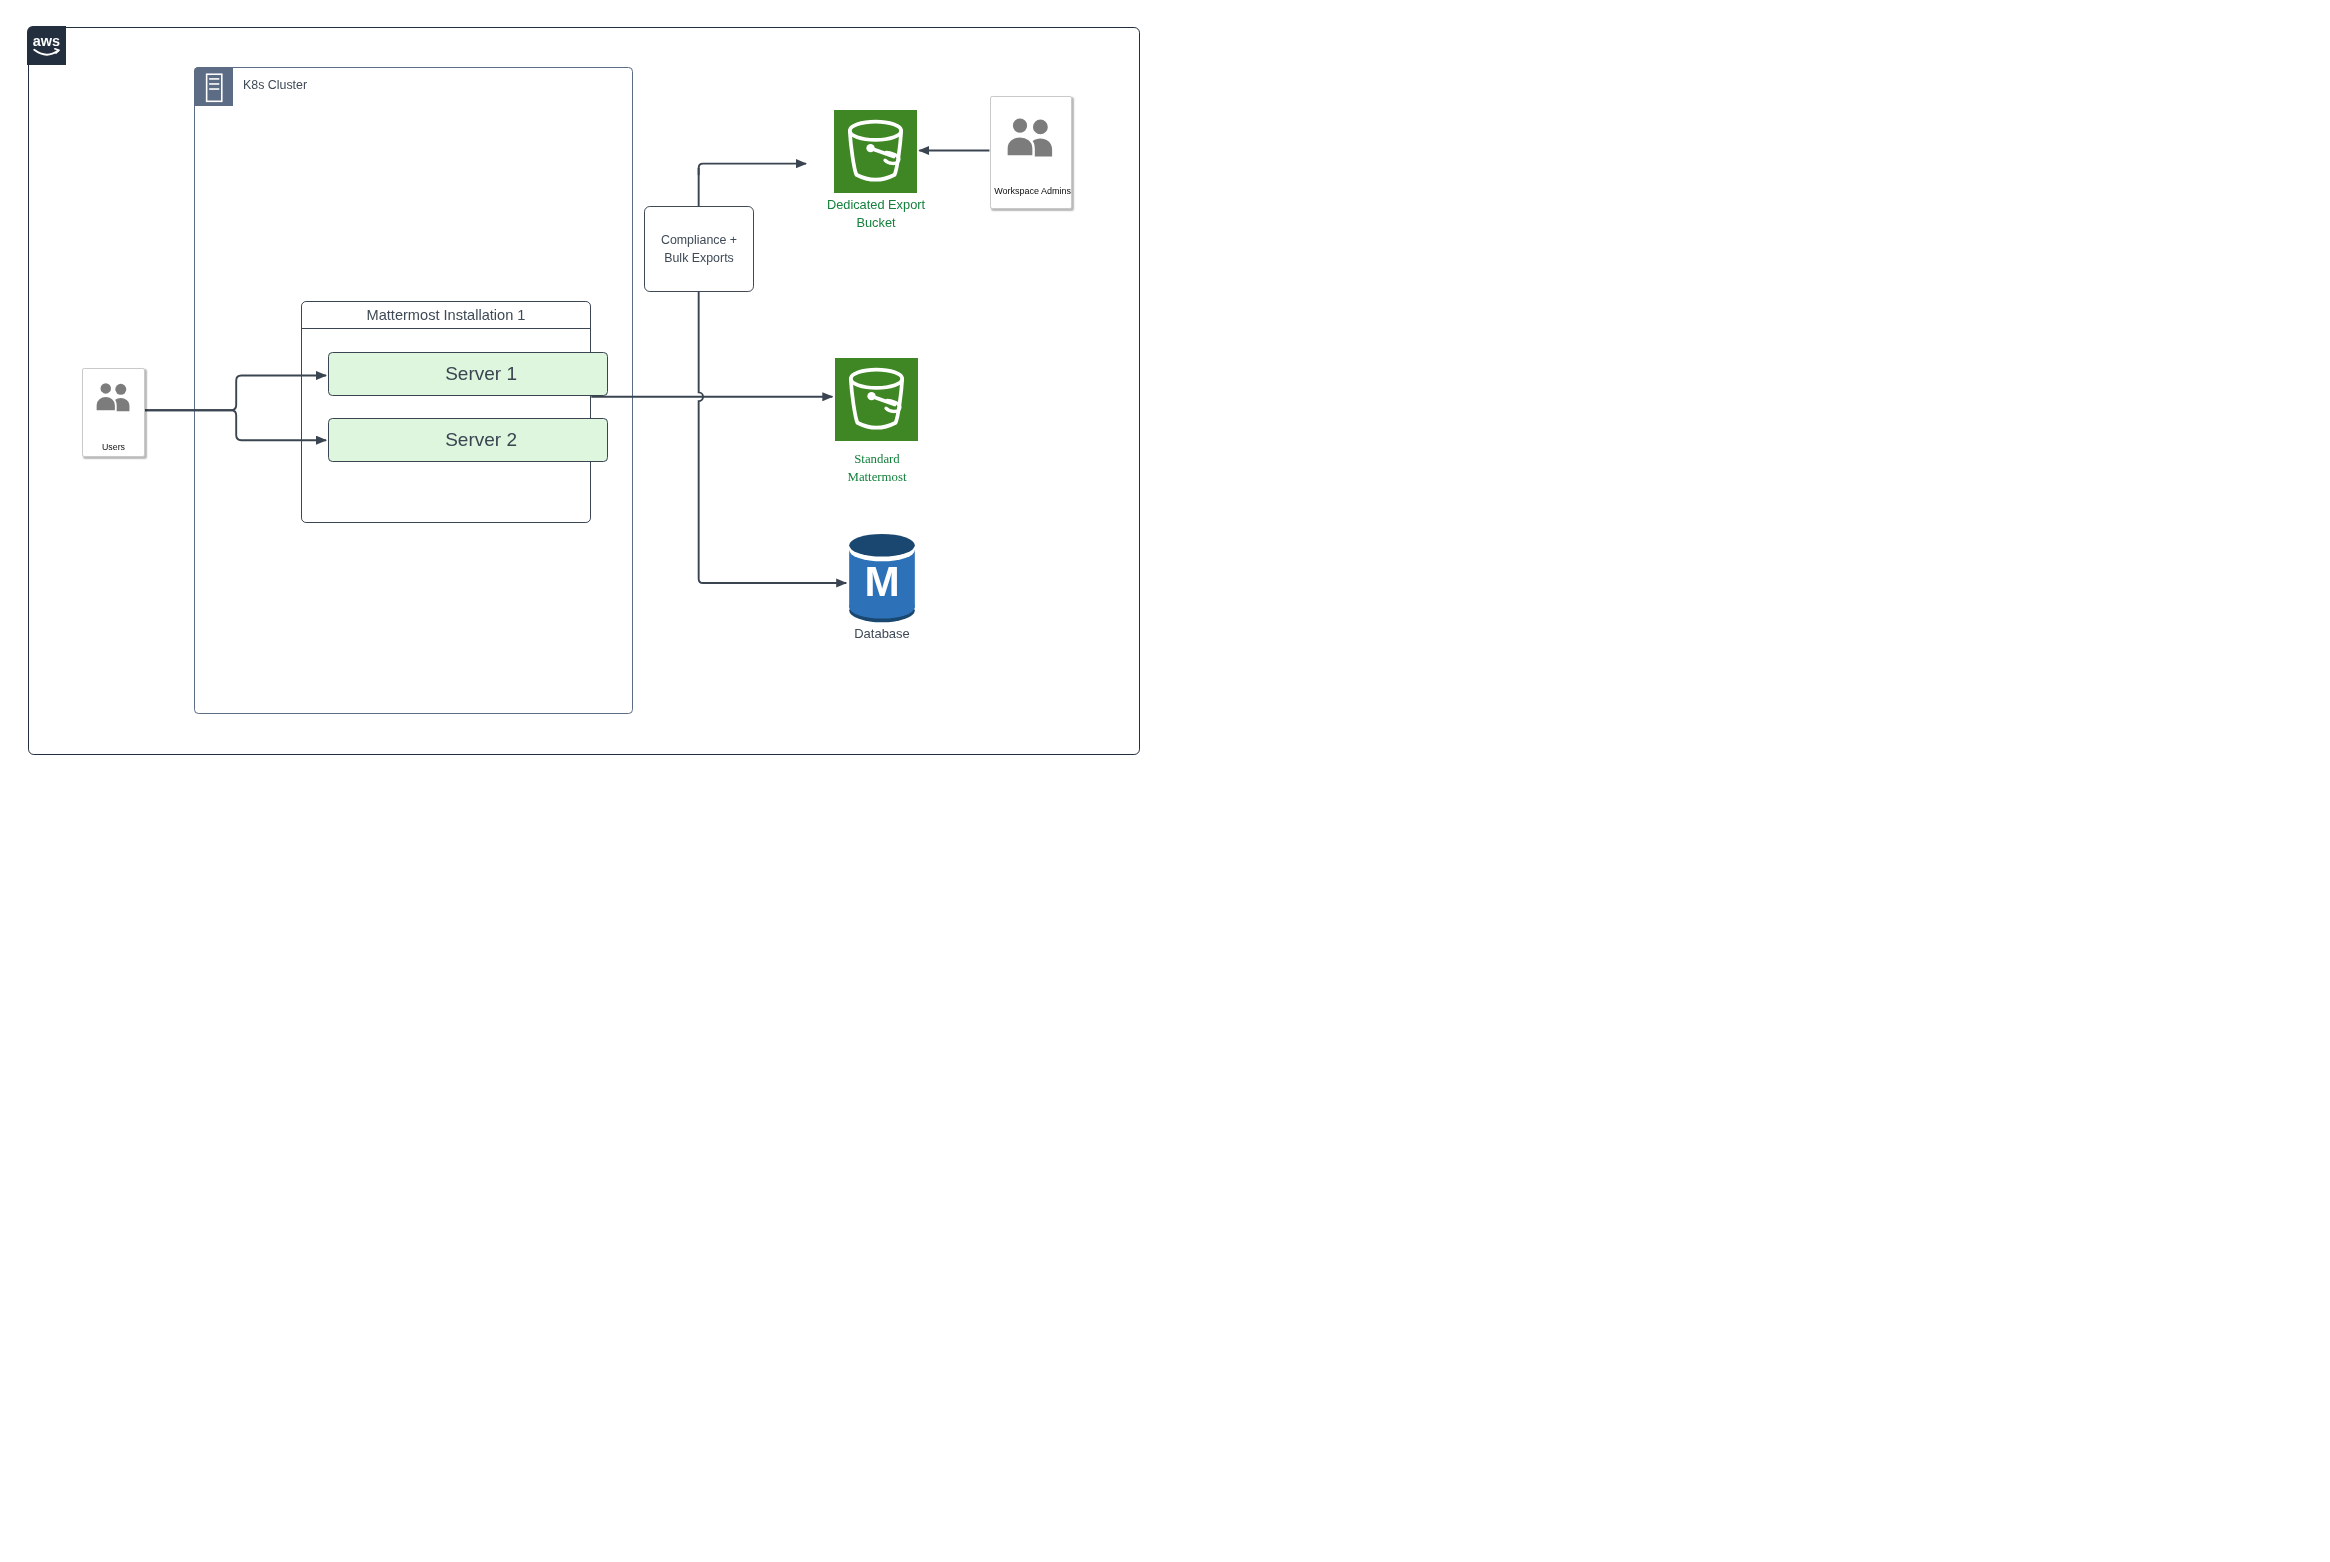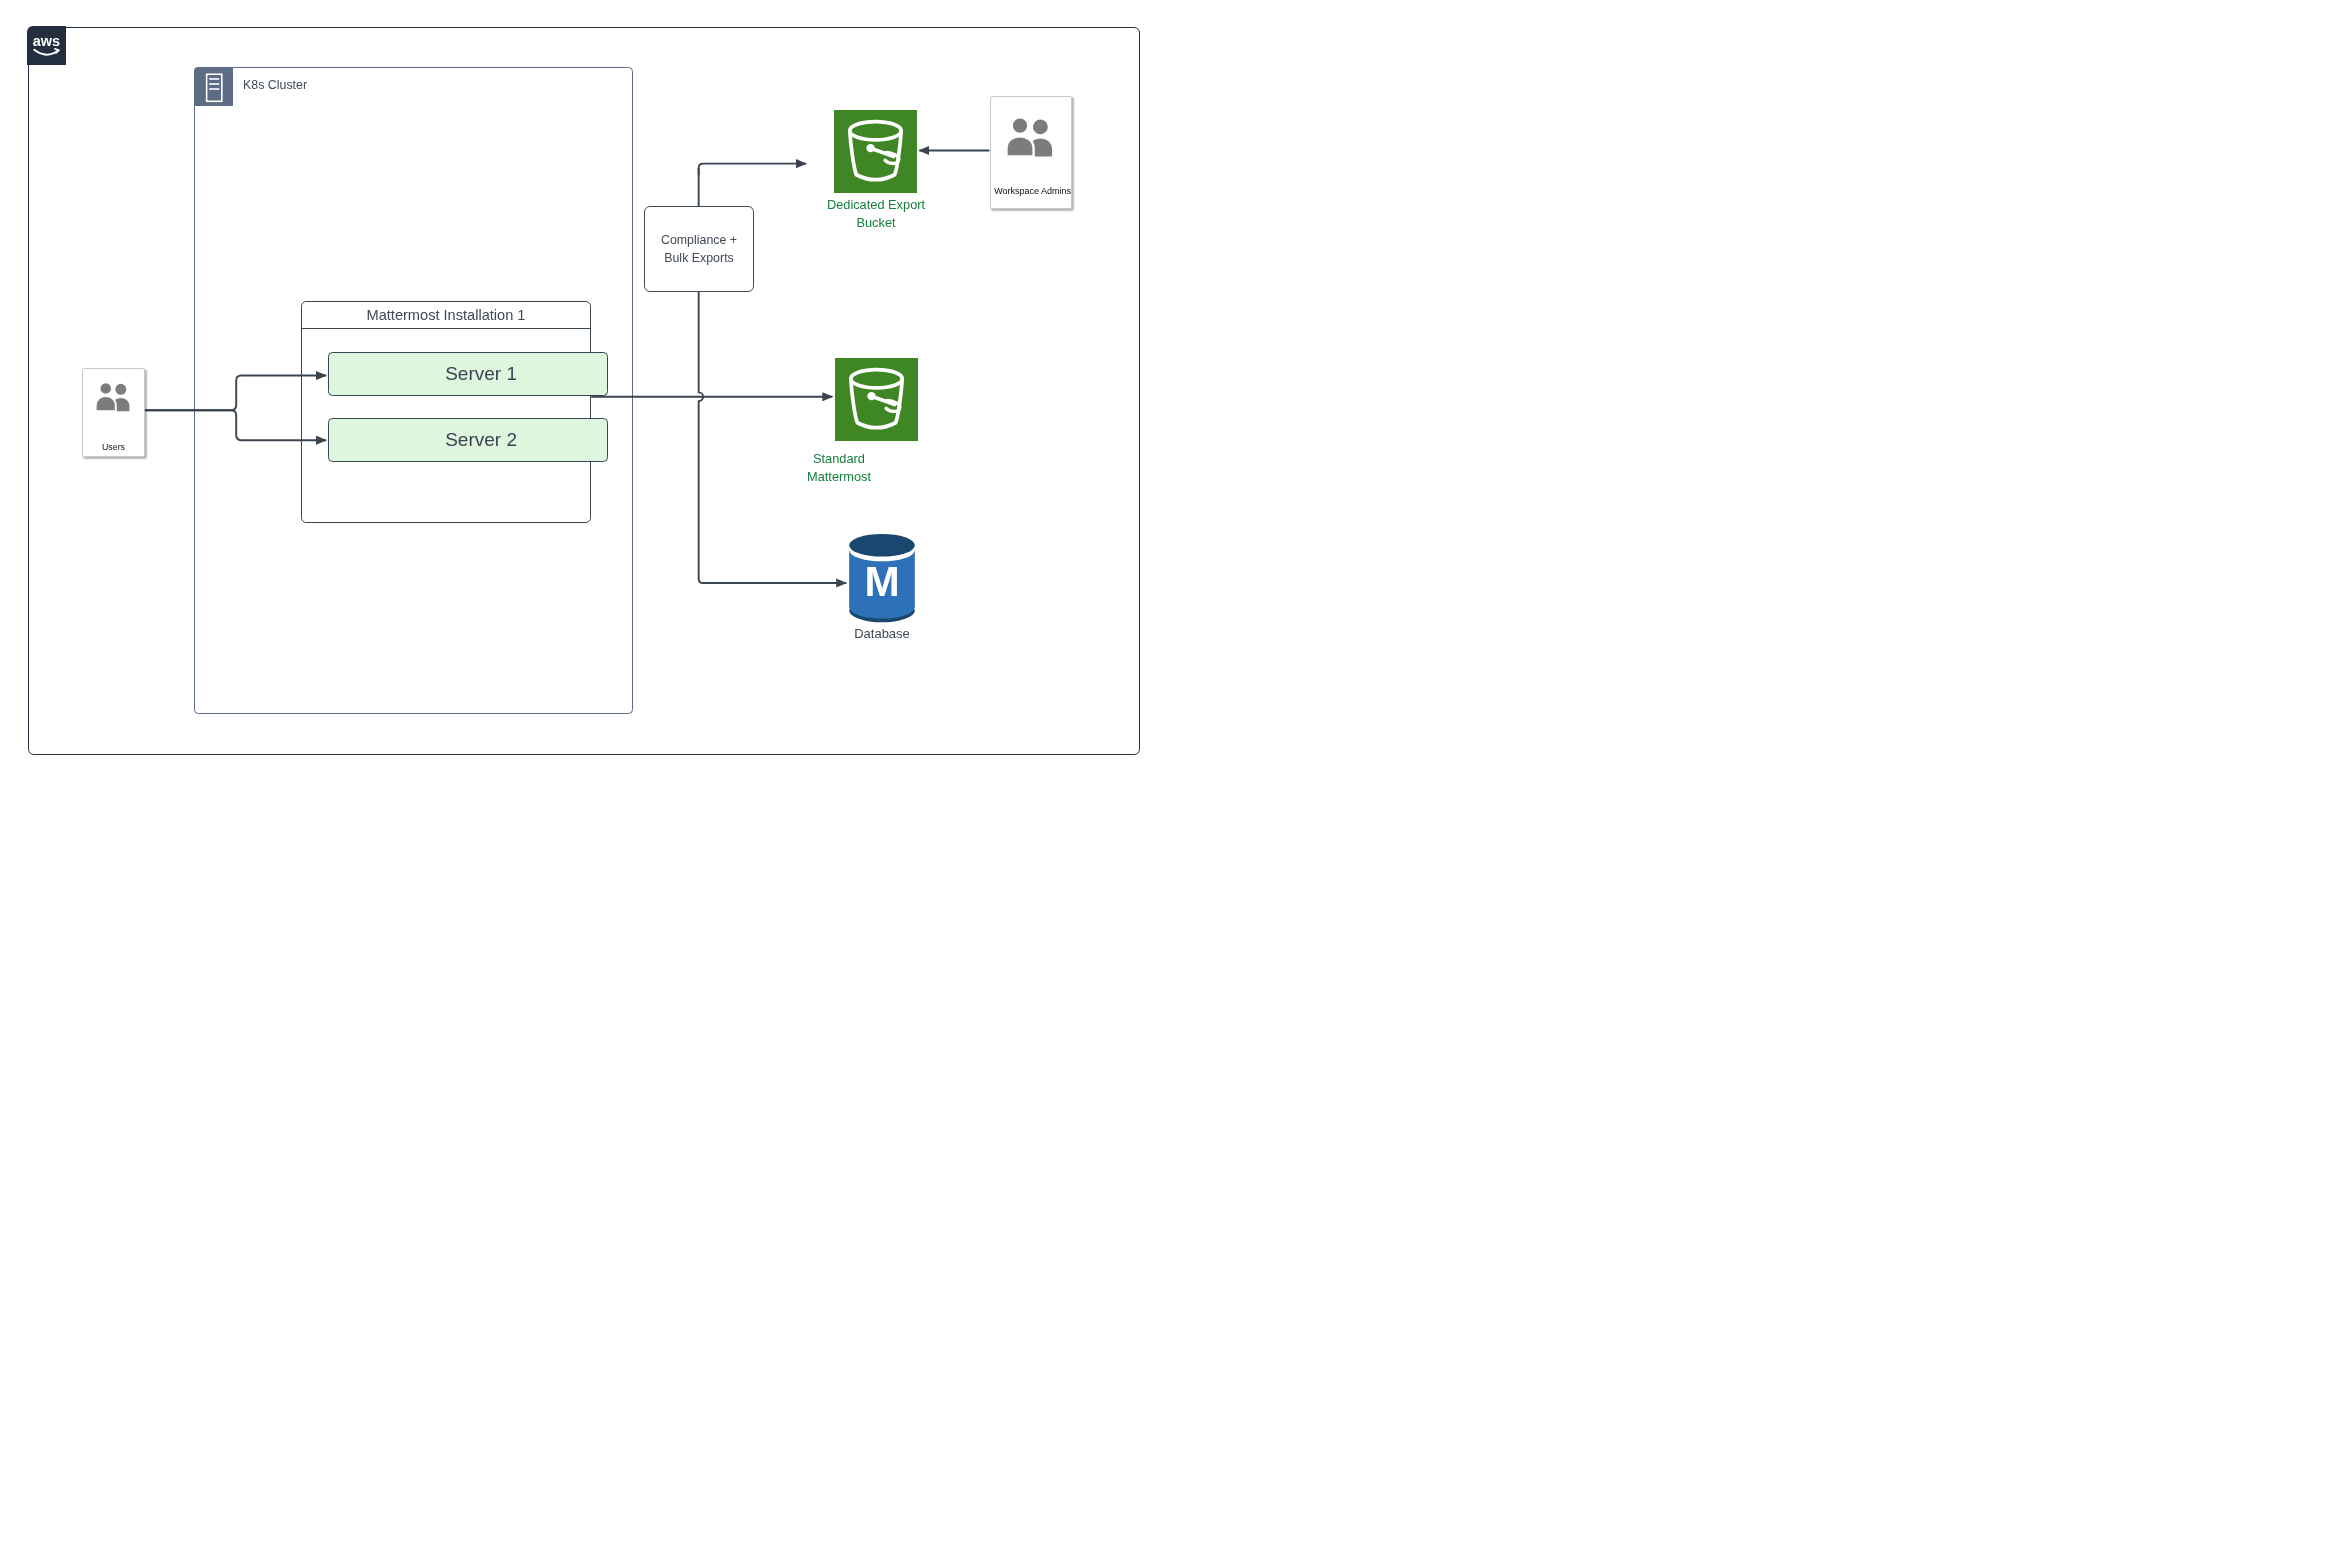--- a/index.html
+++ b/index.html
@@ -32,21 +32,21 @@
   .compliance-box div{font-size:12.4px;line-height:18px;color:#3E4A56;white-space:nowrap;}
   
   .dsa-panel{left:808px;top:42px;width:289px;height:250px;background:#E9EAED;border-radius:5.8px;}
   .dsa-title{position:absolute;left:0;right:0;top:12.4px;text-align:center;font-size:13px;color:#3E4A56;}
   
   .bucket-tile{background:#3F8624;}
   .dedicated-bucket{left:834px;top:110px;width:83px;height:83px;}
   .filestore-bucket{left:835px;top:358px;width:83px;height:83px;}
   .icon-label{text-align:center;font-size:12.8px;line-height:18px;color:#15803d;}
   .dedicated-label{left:798px;top:196px;width:156px;}
-  .filestore-label{left:784px;top:450px;width:110px;}
+  .filestore-label{left:822px;top:450px;width:110px;font-family:Liberation Serif, serif;}
   
   .db-icon{left:849px;top:534px;width:66px;height:89px;}
   .db-label{left:831px;top:626px;width:102px;text-align:center;font-size:13px;color:#3E4A56;}
   
   #connectors{left:0;top:0;width:1165px;height:781px;pointer-events:none;}
   .conn{stroke:#3A4551;stroke-width:2.6;fill:none;}
 </style>
 </head>
 <body>
 

